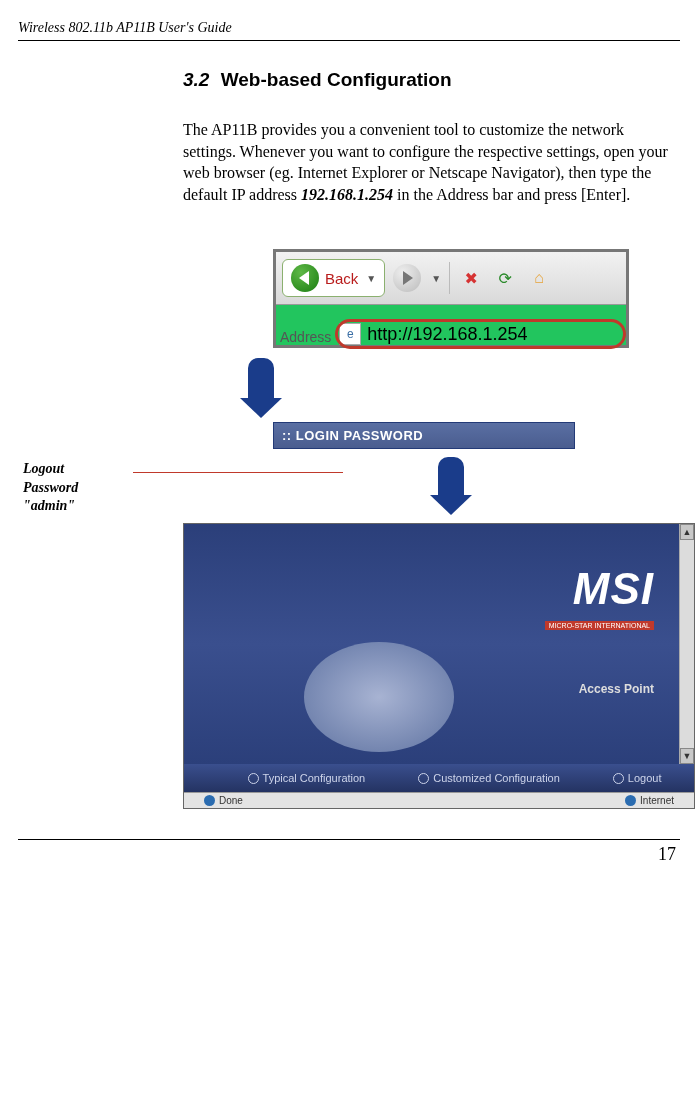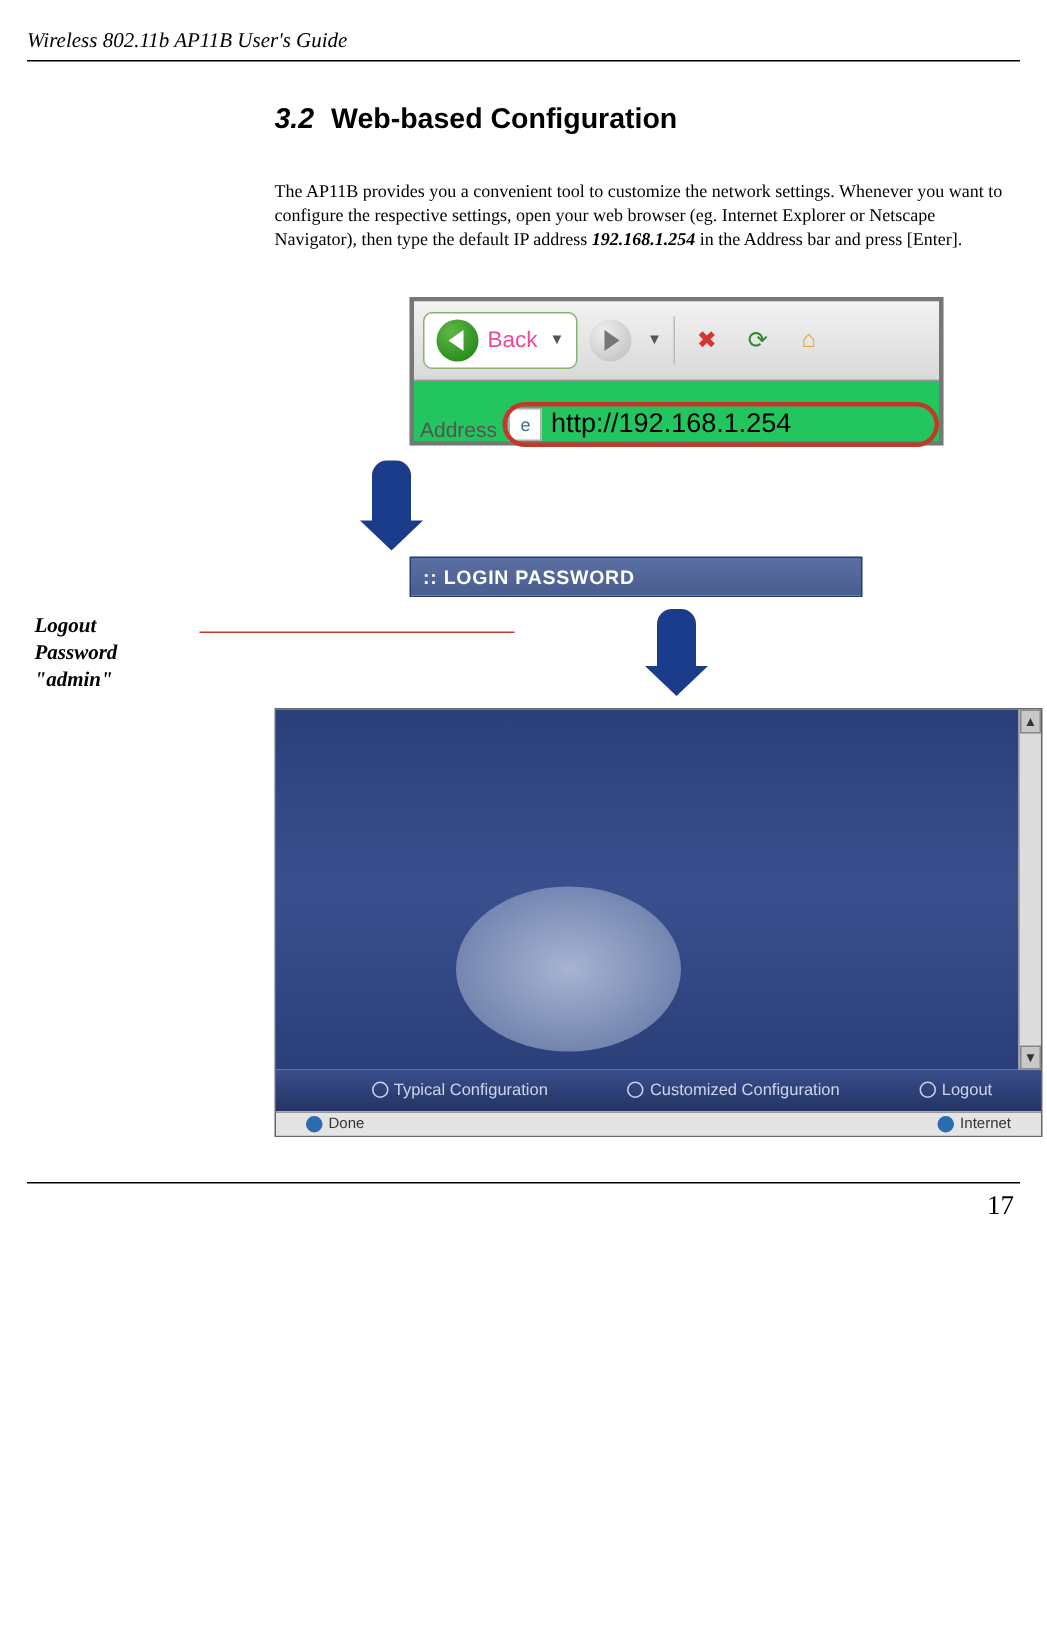--- a/index.html
+++ b/index.html
@@ -30,23 +30,23 @@
     font-family: Arial, sans-serif;
     font-weight: bold;
     font-size: 19px;
     margin-bottom: 28px;
   }
   .section-title .num {
     font-style: italic;
     margin-right: 6px;
   }
   .body-text {
-    font-size: 12px;
+    font-size: 16px;
     line-height: 1.35;
-    margin-bottom: 30px;
+    margin-bottom: 44px;
   }
   .bold-ip { font-weight: bold; font-style: italic; }
 
   
   .fig1 {
     position: relative;
     left: 90px;
     width: 350px;
     border: 3px solid #777;
     background: #e8e8e8;
@@ -78,21 +78,21 @@
   }
   .green-circle::after{
     content:"";
     position:absolute;
     left:8px; top:7px;
     width:0;height:0;
     border-top:7px solid transparent;
     border-bottom:7px solid transparent;
     border-right:10px solid #fff;
   }
-  .back-label { font-size: 15px; color: #ec4899; }
+  .back-label { font-size: 15px; color: #b91c1c; }
   .dropdown-arrow { font-size: 10px; color: #555; margin-left:2px;}
   .gray-circle {
     width: 28px; height: 28px;
     background: radial-gradient(circle at 35% 30%, #eee, #bbb);
     border-radius: 50%;
     position:relative;
   }
   .gray-circle::after{
     content:"";
     position:absolute;
@@ -373,20 +373,26 @@
       <div class="login-title">:: <span>LOGIN PASSWORD</span></div>
     </div>
   </div>
 
   <div class="down-arrow-container">
     <div class="down-arrow da2"></div>
   </div>
 
   <div class="fig3">
     <div class="splash-top">
+      <div class="msi-logo">
+        <div class="msi-big">MSI</div>
+        <div class="msi-sub">MICRO-STAR INTERNATIONAL</div>
+        <div style="height:50px"></div>
+        <div class="ap-text">Access Point</div>
+      </div>
       <div class="people"></div>
       <div class="scrollbar">
         <div class="scroll-btn">▲</div>
         <div class="scroll-btn">▼</div>
       </div>
     </div>
     <div class="nav-row">
       <div class="nav-item">
             <span class="nav-dot"></span>
             <span>Typical Configuration</span>

